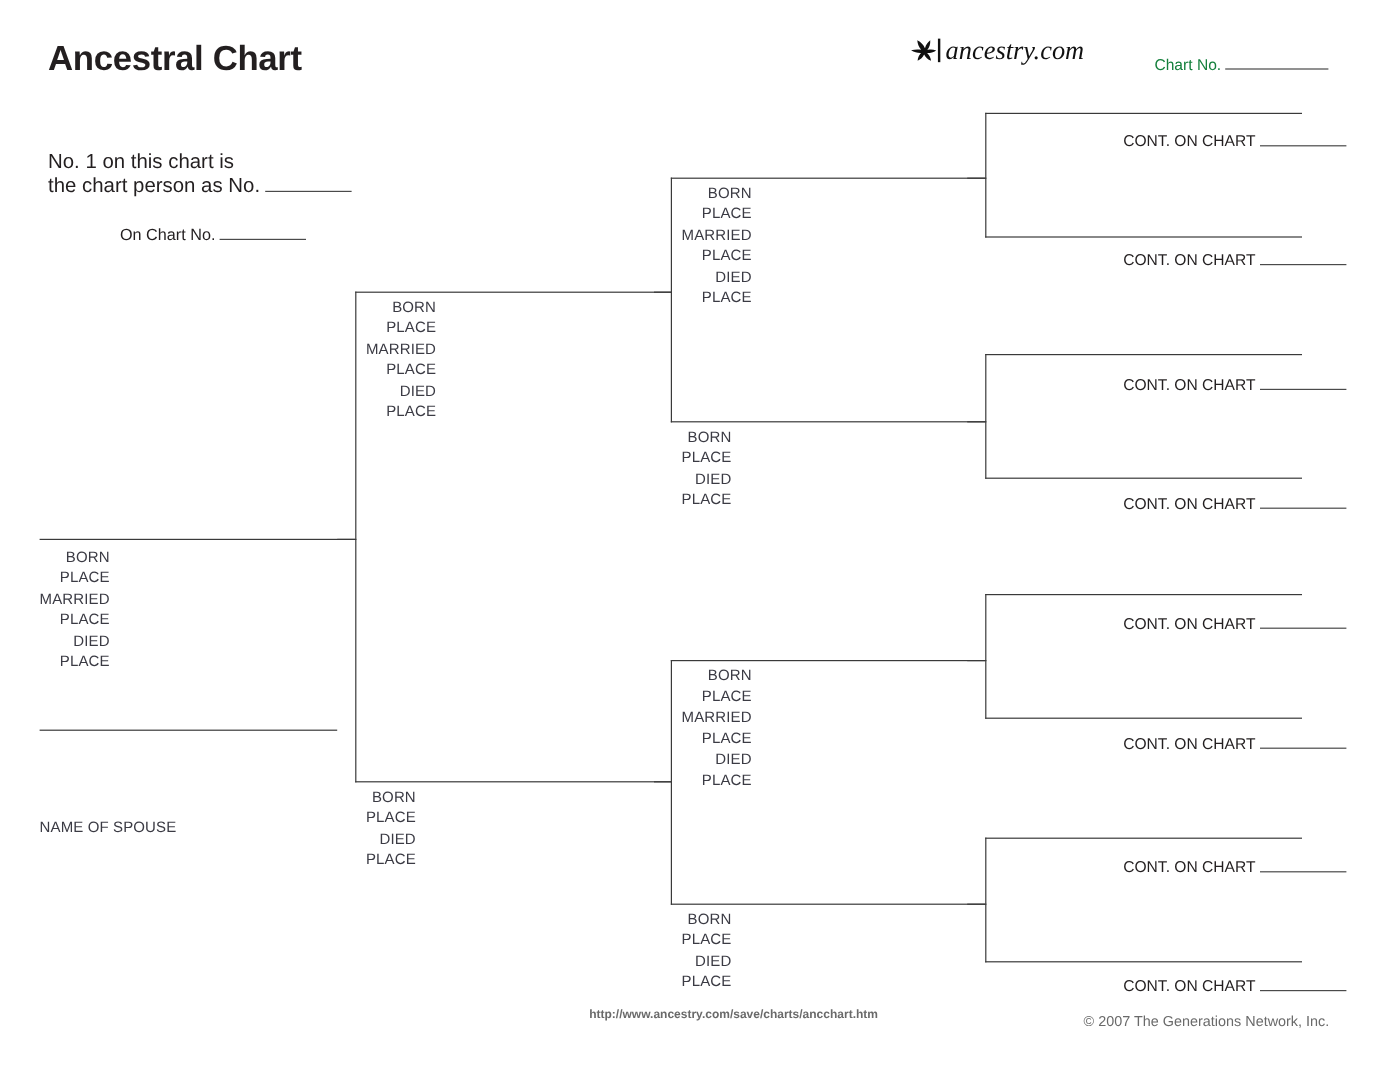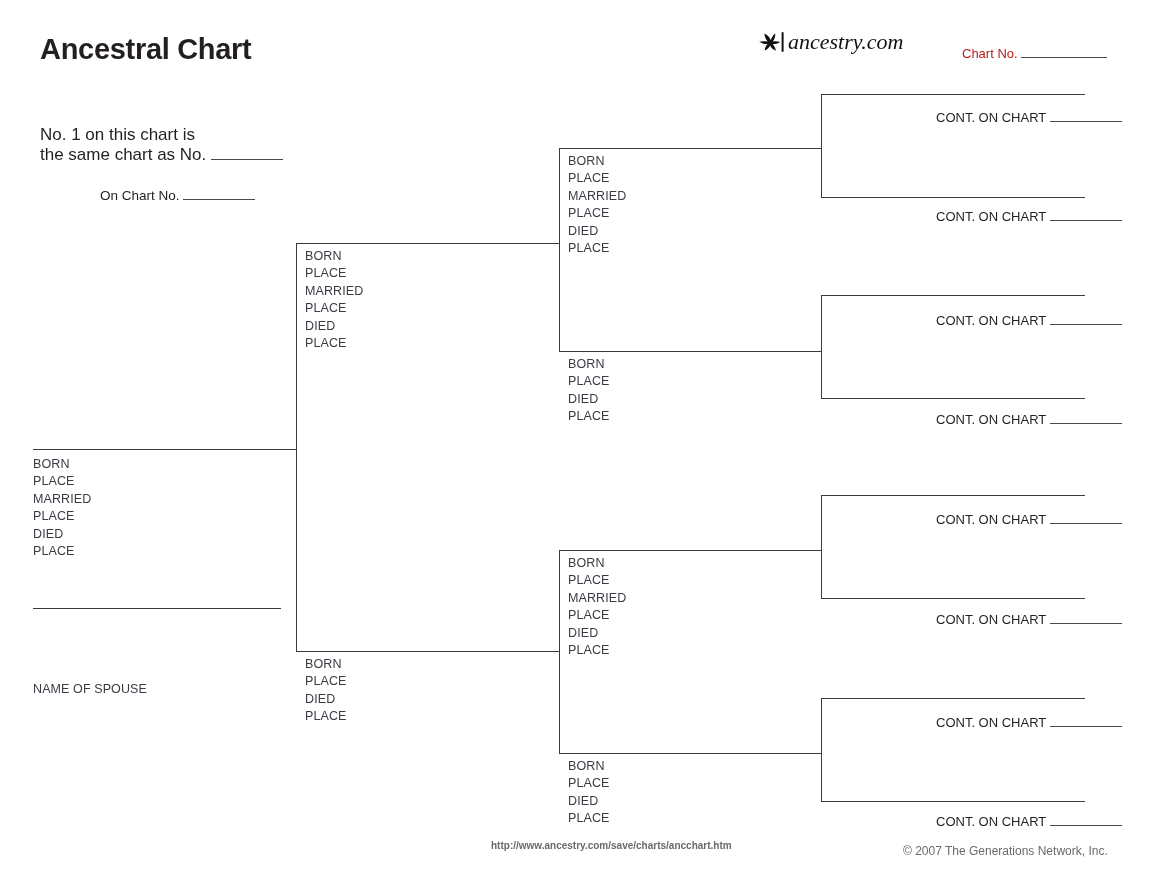--- a/index.html
+++ b/index.html
@@ -53,21 +53,21 @@
     color: #111111;
     line-height: 1;
     margin-left: 1px;
     white-space: nowrap;
   }
   .chart-no {
     position: absolute;
     left: 962px;
     top: 46px;
     font-size: 13px;
-    color: #b91c1c;
+    color: #15803d;
     white-space: nowrap;
   }
   .blank {
     display: inline-block;
     border-bottom: 1px solid #4a4a4a;
     vertical-align: baseline;
   }
   .blank-sm { width: 72px; }
   .blank-md { width: 86px; }
 
@@ -95,21 +95,21 @@
 
   
   .fields {
     position: absolute;
     font-size: 12.5px;
     line-height: 17.4px;
     color: #3b3b44;
     letter-spacing: 0.1px;
     white-space: nowrap;
   }
-  .fields div { display: block; }
+  .fields div { display: block; text-align: right; }
 
   
   .cont {
     position: absolute;
     font-size: 13px;
     color: #231f20;
     white-space: nowrap;
   }
 
   
@@ -158,21 +158,21 @@
   </div>
 
   <div class="chart-no">
     <span>Chart No.</span>
     <span class="blank blank-md"></span>
   </div>
 
   <div class="note">
     <div>No. 1 on this chart is</div>
     <div class="note-line2">
-      <span>the same chart as No.</span>
+      <span>the chart person as No.</span>
       <span class="blank blank-sm"></span>
     </div>
   </div>
   <div class="note-chart">
     <span>On Chart No.</span>
     <span class="blank blank-sm"></span>
   </div>
 
   <div class="hline" style="left:33px;  top:449px; width:263px;"></div>
   <div class="fields" style="left:33px; top:456px;">

